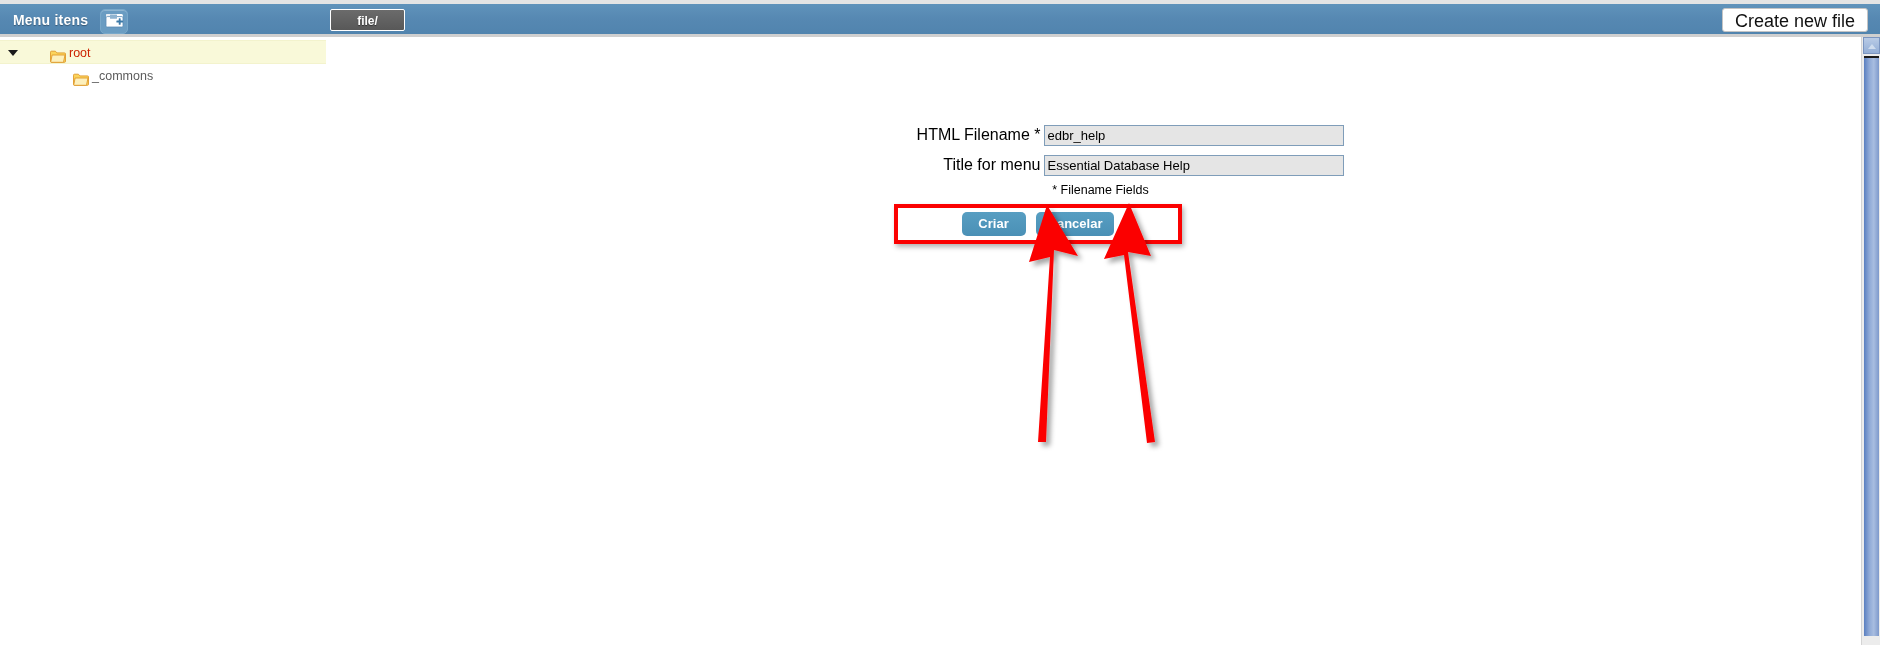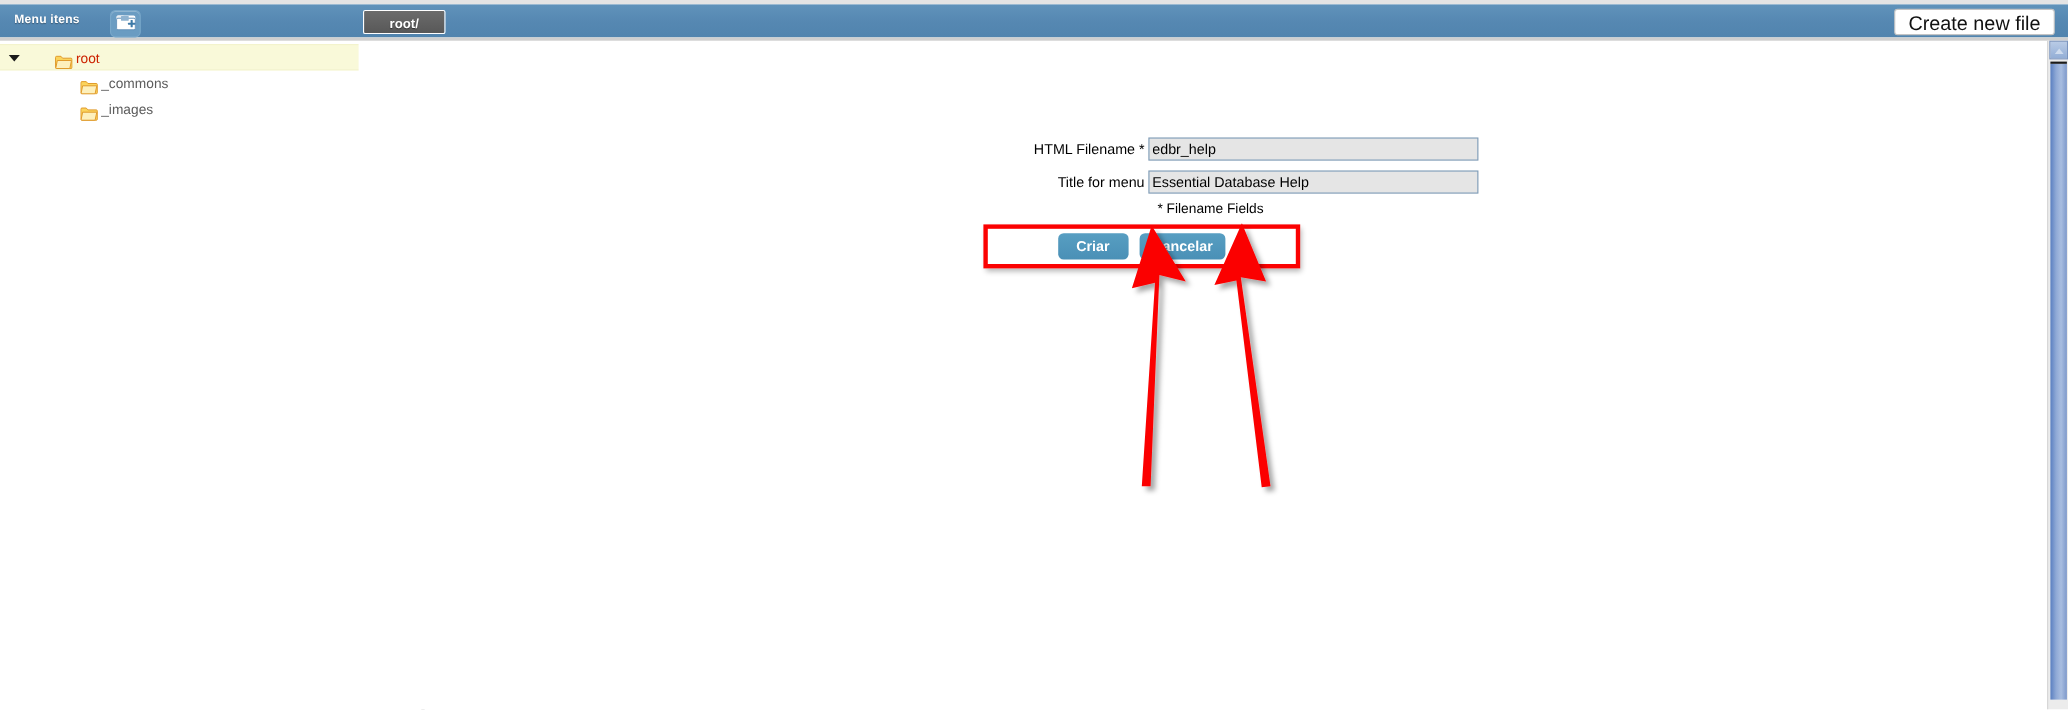--- a/index.html
+++ b/index.html
@@ -32,21 +32,21 @@
     height: 33px;
     background: linear-gradient(to bottom, #6093bb 0%, #5688b2 50%, #5184ae 100%);
     border-bottom: 3px solid #cfcfcf;
     box-sizing: border-box;
   }
   .menu-items-label {
     position: absolute;
     left: 13px;
     top: 8px;
     color: #ffffff;
-    font-size: 11px;
+    font-size: 14px;
     font-weight: bold;
     letter-spacing: 0.2px;
     text-shadow: 0 1px 1px rgba(0,0,0,0.35);
     white-space: nowrap;
     text-align: right;
   }
   .new-folder-btn {
     position: absolute;
     left: 100px;
     top: 5px;
@@ -172,21 +172,21 @@
   .form-row {
     display: flex;
     align-items: center;
     justify-content: center;
     height: 26px;
     margin-bottom: 4px;
   }
   .form-label {
     width: 200px;
     text-align: right;
-    font-size: 13px;
+    font-size: 16px;
     color: #000000;
     padding-right: 3px;
     box-sizing: border-box;
     white-space: nowrap;
   }
   .form-input {
     width: 300px;
     height: 21px;
     border: 1px solid #7f9db9;
     background: #e5e5e5;
@@ -313,21 +313,21 @@
       <path d="M1 4.5 L1 3.2 Q1 2 2.2 2 L7 2 L8.6 4 L16.8 4 Q18 4 18 5.2 L18 5.5 Z" fill="#e9eef3"></path>
       <rect x="1" y="4.6" width="17" height="10.4" rx="1.2" fill="#ffffff" stroke="#5a8bb5" stroke-width="0.8"></rect>
       <rect x="5" y="2.6" width="7" height="4.2" rx="0.5" fill="#8fb3d0"></rect>
       <g fill="#3d7aa8">
         <rect x="11.4" y="8.6" width="6.6" height="1.9" rx="0.5"></rect>
         <rect x="13.75" y="6.2" width="1.9" height="6.6" rx="0.5"></rect>
       </g>
     </svg>
   </div>
 
-  <div class="path-tab">root/</div>
+  <div class="path-tab">file/</div>
 
   <div class="create-file-btn">Create new file</div>
 </div>
 
 <div class="body-area">
 
   <div class="sidebar">
 
     <div class="tree-row selected row-root">
       <span class="expander"></span>
@@ -343,29 +343,20 @@
     <div class="tree-row row-child">
       <span class="folder-icon">
         <svg width="16" height="13" viewBox="0 0 16 13">
           <path d="M0.5 2.2 Q0.5 1.2 1.5 1.2 L5.4 1.2 L6.9 2.9 L14.5 2.9 Q15.5 2.9 15.5 3.9 L15.5 11.3 Q15.5 12.3 14.5 12.3 L1.5 12.3 Q0.5 12.3 0.5 11.3 Z" fill="#fbd45c" stroke="#e09a2b" stroke-width="0.9"></path>
           <path d="M2.1 5.0 L15.0 5.0 L13.6 11.6 Q13.5 12.3 12.7 12.3 L1.5 12.3 Q0.6 12.3 0.8 11.5 Z" fill="#fdf0bc" stroke="#e09a2b" stroke-width="0.9"></path>
         </svg>
       </span>
       <span class="tree-label">_commons</span>
     </div>
 
-    <div class="tree-row row-child">
-      <span class="folder-icon">
-        <svg width="16" height="13" viewBox="0 0 16 13">
-          <path d="M0.5 2.2 Q0.5 1.2 1.5 1.2 L5.4 1.2 L6.9 2.9 L14.5 2.9 Q15.5 2.9 15.5 3.9 L15.5 11.3 Q15.5 12.3 14.5 12.3 L1.5 12.3 Q0.5 12.3 0.5 11.3 Z" fill="#fbd45c" stroke="#e09a2b" stroke-width="0.9"></path>
-          <path d="M2.1 5.0 L15.0 5.0 L13.6 11.6 Q13.5 12.3 12.7 12.3 L1.5 12.3 Q0.6 12.3 0.8 11.5 Z" fill="#fdf0bc" stroke="#e09a2b" stroke-width="0.9"></path>
-        </svg>
-      </span>
-      <span class="tree-label">_images</span>
-    </div>
   </div>
 
   <div class="content">
 
     <div class="form-wrap">
 
       <div class="form-row">
         <div class="form-label">HTML Filename *</div>
         <input class="form-input" type="text" value="edbr_help" style="">
       </div>

